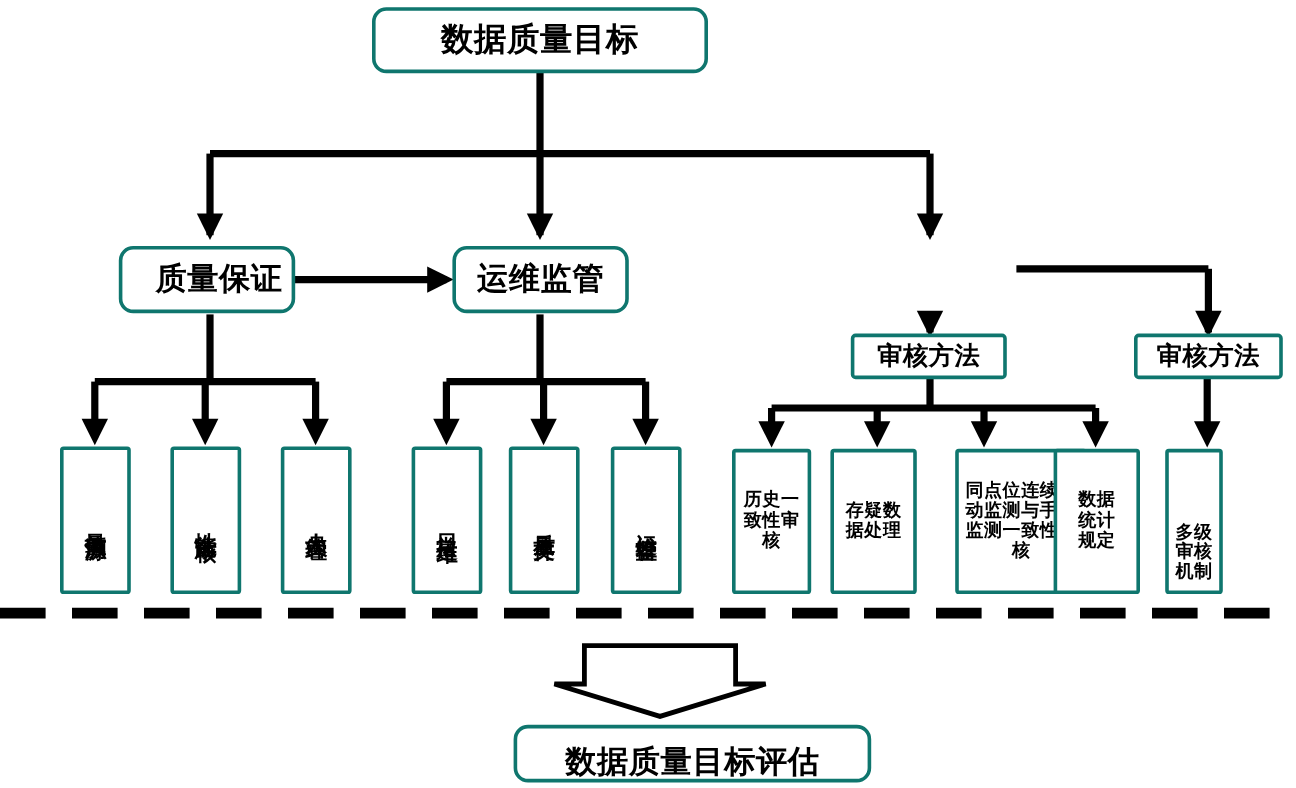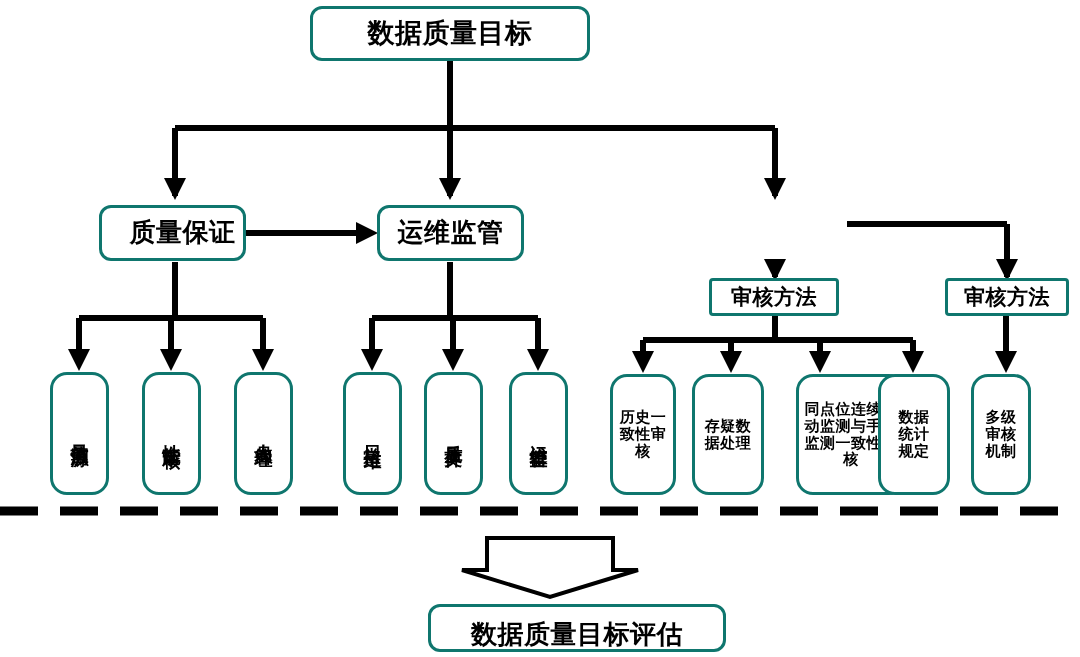--- a/index.html
+++ b/index.html
@@ -33,21 +33,21 @@
     font-weight: bold;
     display: flex;
     align-items: center;
     justify-content: center;
     text-align: center;
     line-height: 1.12;
     letter-spacing: 0.5px;
   }
   .r-lg { border-radius: 12px; }
   .r-md { border-radius: 4px; }
-  .r-sm { border-radius: 17px; }
+  .r-sm { border-radius: 3px; }
   .t-root { font-size: 27px; }
   .t-l1   { font-size: 26px; }
   .t-l2   { font-size: 21px; }
   .t-leaf { font-size: 18px; }
   .t-small{ font-size: 15px; }
   .t-eval { font-size: 26px; }
   .vtext {
     writing-mode: vertical-rl;
     text-orientation: upright;
     letter-spacing: 2px;
@@ -172,21 +172,21 @@
   <div class="node r-sm t-small" style="left:692px; top:374px; width:72px; height:121px; padding:19px 4px;">
     <span>存疑数据处理</span>
   </div>
   <div class="node r-sm t-small" style="left:772px; top:374px; width:110px; height:121px; padding:6px 4px;margin-left:24px;">
     <span>同点位连续自动监测与手工监测一致性审核</span>
   </div>
   <div class="node r-sm t-small" style="left:878px; top:374px; width:72px; height:121px; padding:6px 16px;">
     <span>数据统计规定</span>
   </div>
 
-  <div class="node r-sm t-small" style="left:971px; top:374px; width:60px; height:121px; padding:6px 4px;">
+  <div class="node r-sm t-small" style="left:971px; top:374px; width:48px; height:121px; padding:6px 4px;align-items:flex-end;">
     <span>多级审核机制</span>
   </div>
 
   <div class="node r-lg t-eval" style="left:428px; top:604px; width:298px; height:48px;align-items:flex-end;">
     <span>数据质量目标评估</span>
   </div>
 
 </div>
 
 </body></html>

